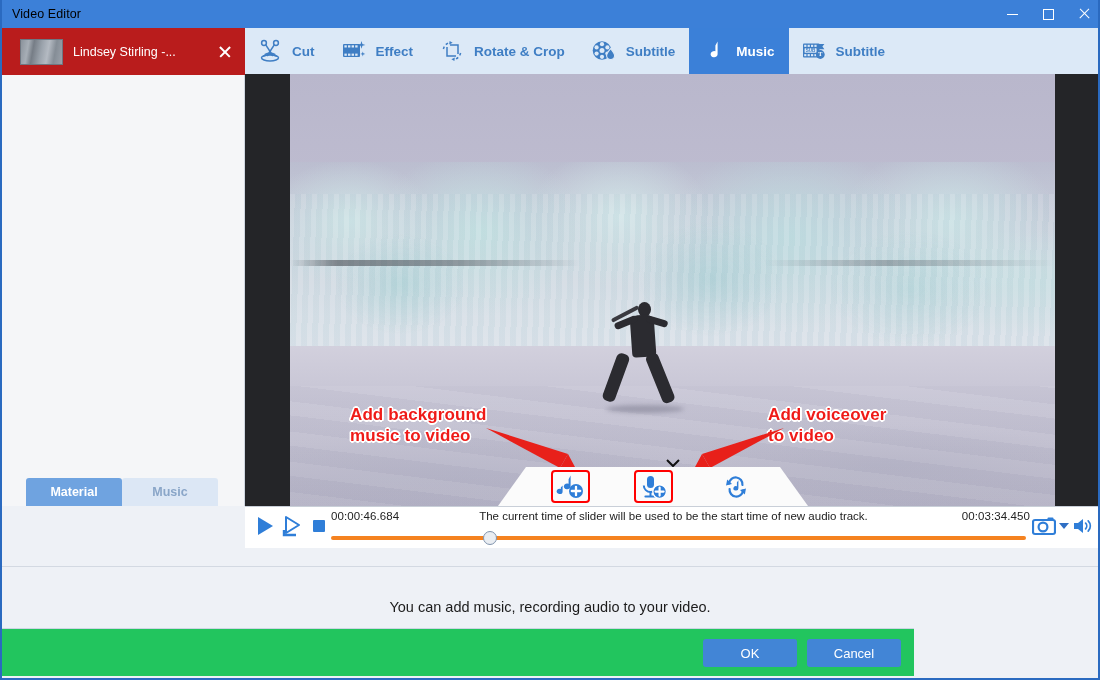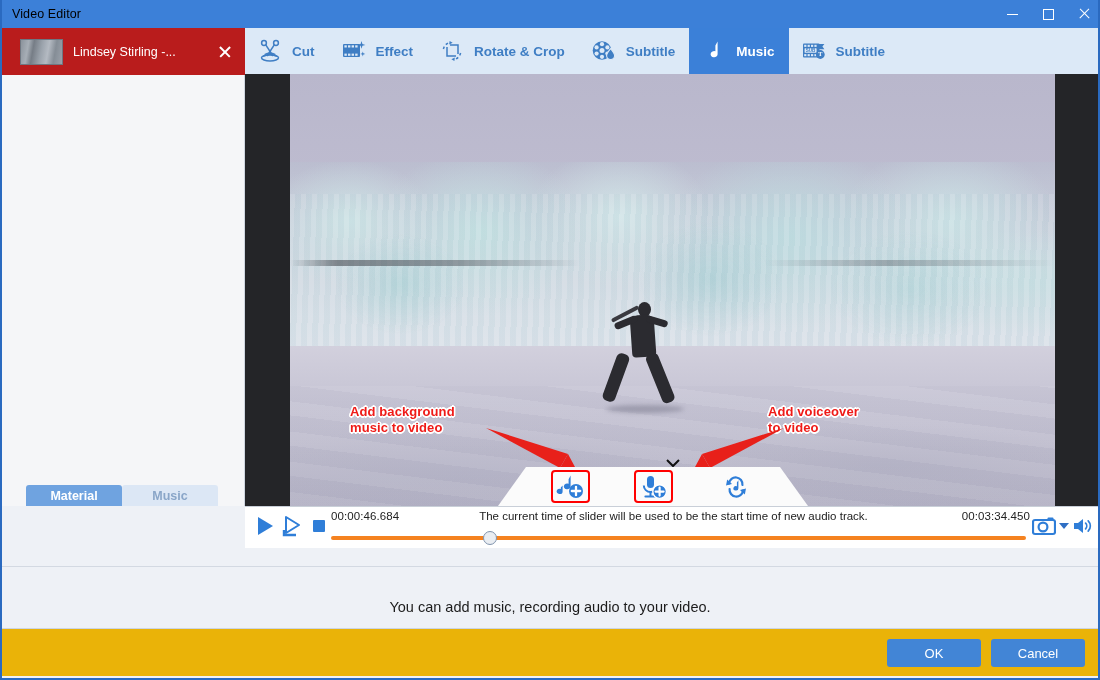--- a/index.html
+++ b/index.html
@@ -67,21 +67,21 @@
     content:""; position:absolute; left:1px; top:7px; width:14px; height:1.6px; background:#fff;
   }
   .file-close:before { transform:rotate(45deg); }
   .file-close:after  { transform:rotate(-45deg); }
 
   
   .mat-tabs {
     position:absolute; left:24px; bottom:0px; display:flex;
   }
   .mat-tab {
-    width:96px; height:21px; display:flex; align-items:center; justify-content:center;
+    width:96px; height:28px; display:flex; align-items:center; justify-content:center;
     font-size:12.5px; font-weight:bold;
     border-radius:3px 3px 0 0;
   }
   .mat-tab.active { background:#6fa3e0; color:#ffffff; }
   .mat-tab.inactive { background:#dce7f5; color:#8aa6c8; }
 
   
   .toolbar {
     position:absolute; left:243px; top:28px; width:857px; height:46px;
     background:#dce9f7; display:flex; align-items:stretch;
@@ -155,21 +155,21 @@
   .p-body  { position:absolute; left:23px; top:13px; width:24px; height:42px; background:#2b2b30; border-radius:8px 8px 4px 4px; transform:rotate(-4deg); }
   .p-armL  { position:absolute; left:6px;  top:17px; width:24px; height:7px; background:#2b2b30; border-radius:4px; transform:rotate(-22deg); }
   .p-armR  { position:absolute; left:38px; top:16px; width:22px; height:7px; background:#2b2b30; border-radius:4px; transform:rotate(16deg); }
   .p-violin{ position:absolute; left:2px;  top:10px; width:30px; height:4px; background:#3a3a40; border-radius:2px; transform:rotate(-28deg); }
   .p-legL  { position:absolute; left:10px; top:52px; width:13px; height:50px; background:#2b2b30; border-radius:5px; transform:rotate(20deg); transform-origin: top center;}
   .p-legR  { position:absolute; left:36px; top:52px; width:13px; height:52px; background:#2b2b30; border-radius:5px; transform:rotate(-22deg); transform-origin: top center;}
   .p-shadow{ position:absolute; left:-2px; top:103px; width:78px; height:8px; background:rgba(90,90,110,.35); border-radius:50%; filter:blur(2px); }
 
   
   .anno {
-    position:absolute; color:#ef1b18; font-size:13px; font-weight:bold;
+    position:absolute; color:#ef1b18; font-size:17px; font-weight:bold;
     line-height:1.25; letter-spacing:.1px; white-space:pre;
     text-shadow:
       -1.3px -1.3px 0 #fff, 1.3px -1.3px 0 #fff,
       -1.3px 1.3px 0 #fff, 1.3px 1.3px 0 #fff,
       0 -1.6px 0 #fff, 0 1.6px 0 #fff, -1.6px 0 0 #fff, 1.6px 0 0 #fff;
   }
   .anno-left  { left:348px; top:404px; }
   .anno-right { left:766px; top:404px; }
   .arrow-svg { position:absolute; pointer-events:none; }
 
@@ -216,22 +216,22 @@
   
   .lower {
     position:absolute; left:0; top:566px; width:1096px; height:80px;
     background:#eef1f6; border-top:1px solid #d3d9e2;
     display:flex; align-items:center; justify-content:center;
   }
   .lower-text { font-size:14.5px; color:#1c1c1c; }
 
   
   .footer {
-    position:absolute; left:0; top:628px; width:1096px; height:48px;
-    background:#eab308; border-top:1px solid #ccd5e3;
+    position:absolute; left:0; top:628px; width:912px; height:48px;
+    background:#22c55e; border-top:1px solid #ccd5e3;
   }
   .btn {
     position:absolute; top:10px; width:94px; height:28px;
     background:#4285d6; color:#fff; border:none; border-radius:3px;
     font-size:13px; font-family:"Liberation Sans", sans-serif; cursor:pointer;
   }
   .btn-ok { right:117px; }
   .btn-cancel { right:13px; }
 </style>
 </head>

